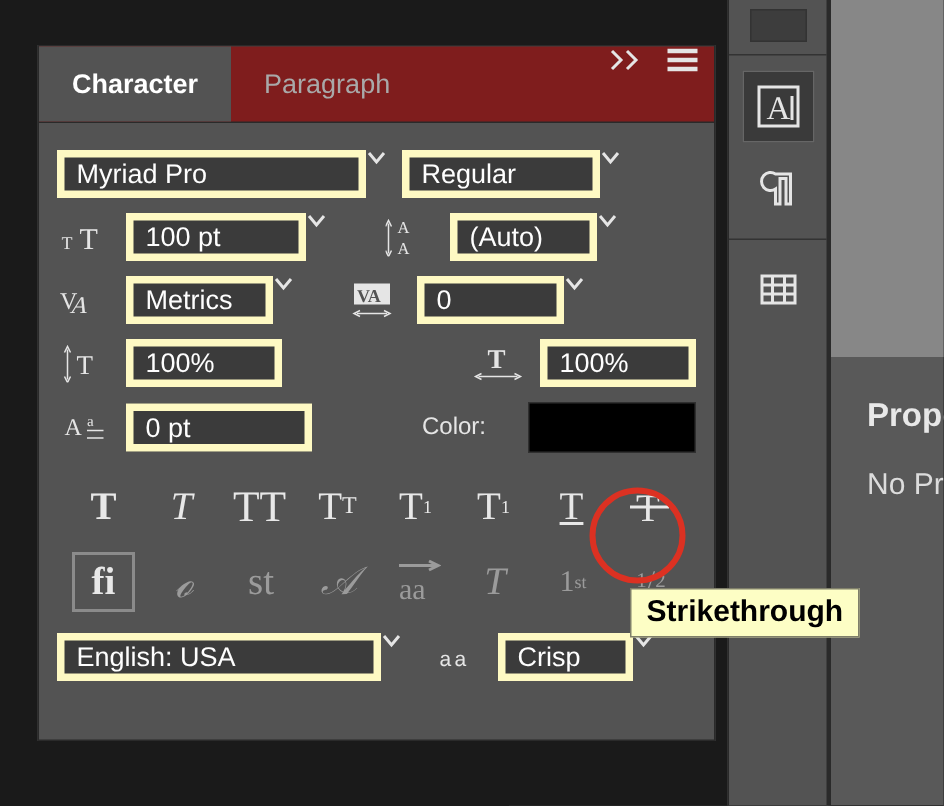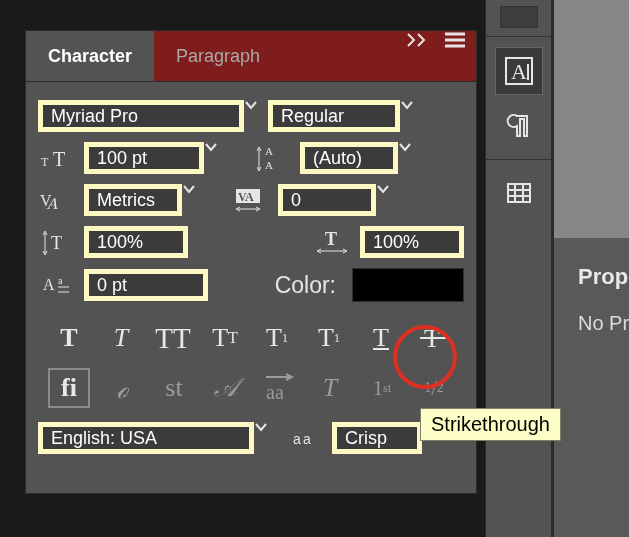--- a/index.html
+++ b/index.html
@@ -370,21 +370,21 @@
       <div class="minilabel">
         <svg width="30" height="26">
               <text x="2" y="18" font-size="16" fill="#e5e5e5" font-family="serif">A</text>
               <text x="17" y="12" font-size="10" fill="#e5e5e5" font-family="serif">a</text>
               <line x1="17" y1="15" x2="28" y2="15" stroke="#e5e5e5"></line>
               <line x1="17" y1="20" x2="28" y2="20" stroke="#e5e5e5"></line>
             </svg>
       </div>
       <div class="field" style="width:124px">0 pt</div>
       <div style="flex:1"></div>
-      <span style="font-size:23px;margin-right:6px">Color:</span>
+      <span style="font-size:16px;margin-right:18px">Color:</span>
       <div class="swatch" style="width:110px"></div>
     </div>
 
     <div class="btnrow">
       <div class="fmtbtn" style="font-weight:bold">T</div>
       <div class="fmtbtn" style="font-style:italic">T</div>
       <div class="fmtbtn" style="font-size:29px">TT</div>
       <div class="fmtbtn">
             <span>T</span>
             <span class="sub" style="font-size:16px">T</span>
@@ -453,15 +453,15 @@
               </svg>
             </div>
       </div>
     </div>
 
   </div>
 </div>
 
 <div class="highlight-circle" style="left:393px; top:325px; width:56px; height:56px;"></div>
 
-<div class="tooltip" style="left:420px; top:408px;">Strikethrough</div>
+<div class="tooltip" style="left:420px; top:392px;font-weight:bold;">Strikethrough</div>
 
 </div>
 
 </body></html>

